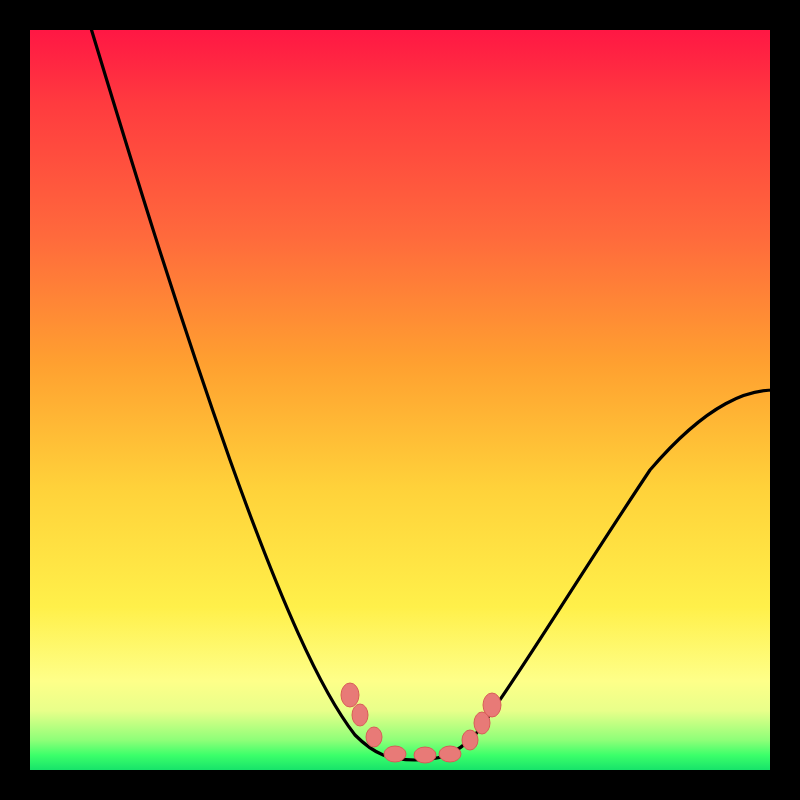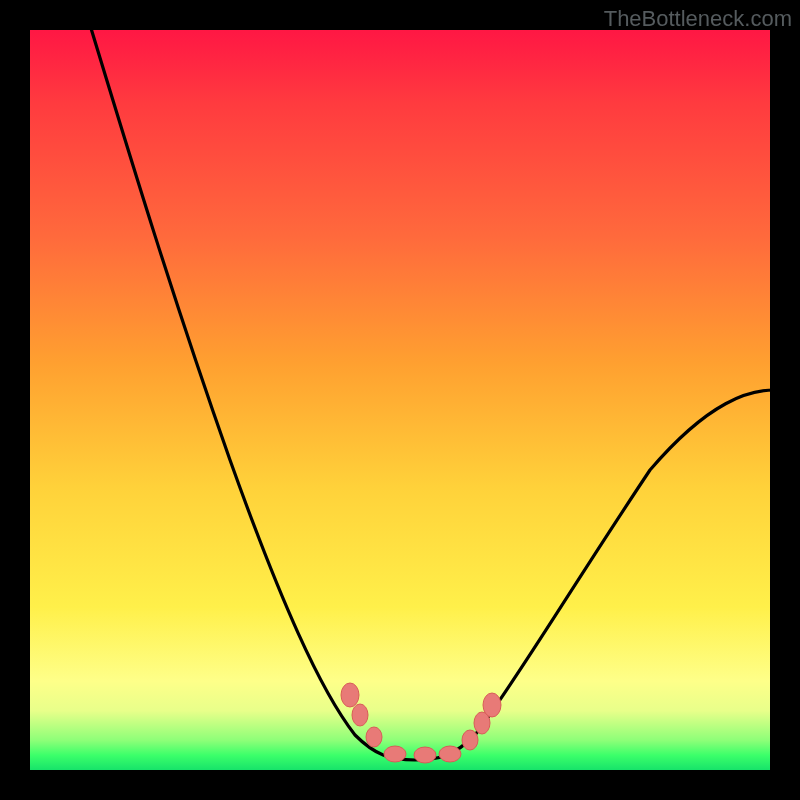--- a/index.html
+++ b/index.html
@@ -83,14 +83,13 @@
         <ellipse cx="395" cy="725" rx="11" ry="8"></ellipse>
         <ellipse cx="420" cy="724" rx="11" ry="8"></ellipse>
         <ellipse cx="440" cy="710" rx="8" ry="10"></ellipse>
         <ellipse cx="452" cy="693" rx="8" ry="11"></ellipse>
         <ellipse cx="462" cy="675" rx="9" ry="12"></ellipse>
       </g>
     </svg>
 
   </div>
 
-  <div class="watermark">TheBottleneck.com</div>
 </div>
 
 </body></html>

